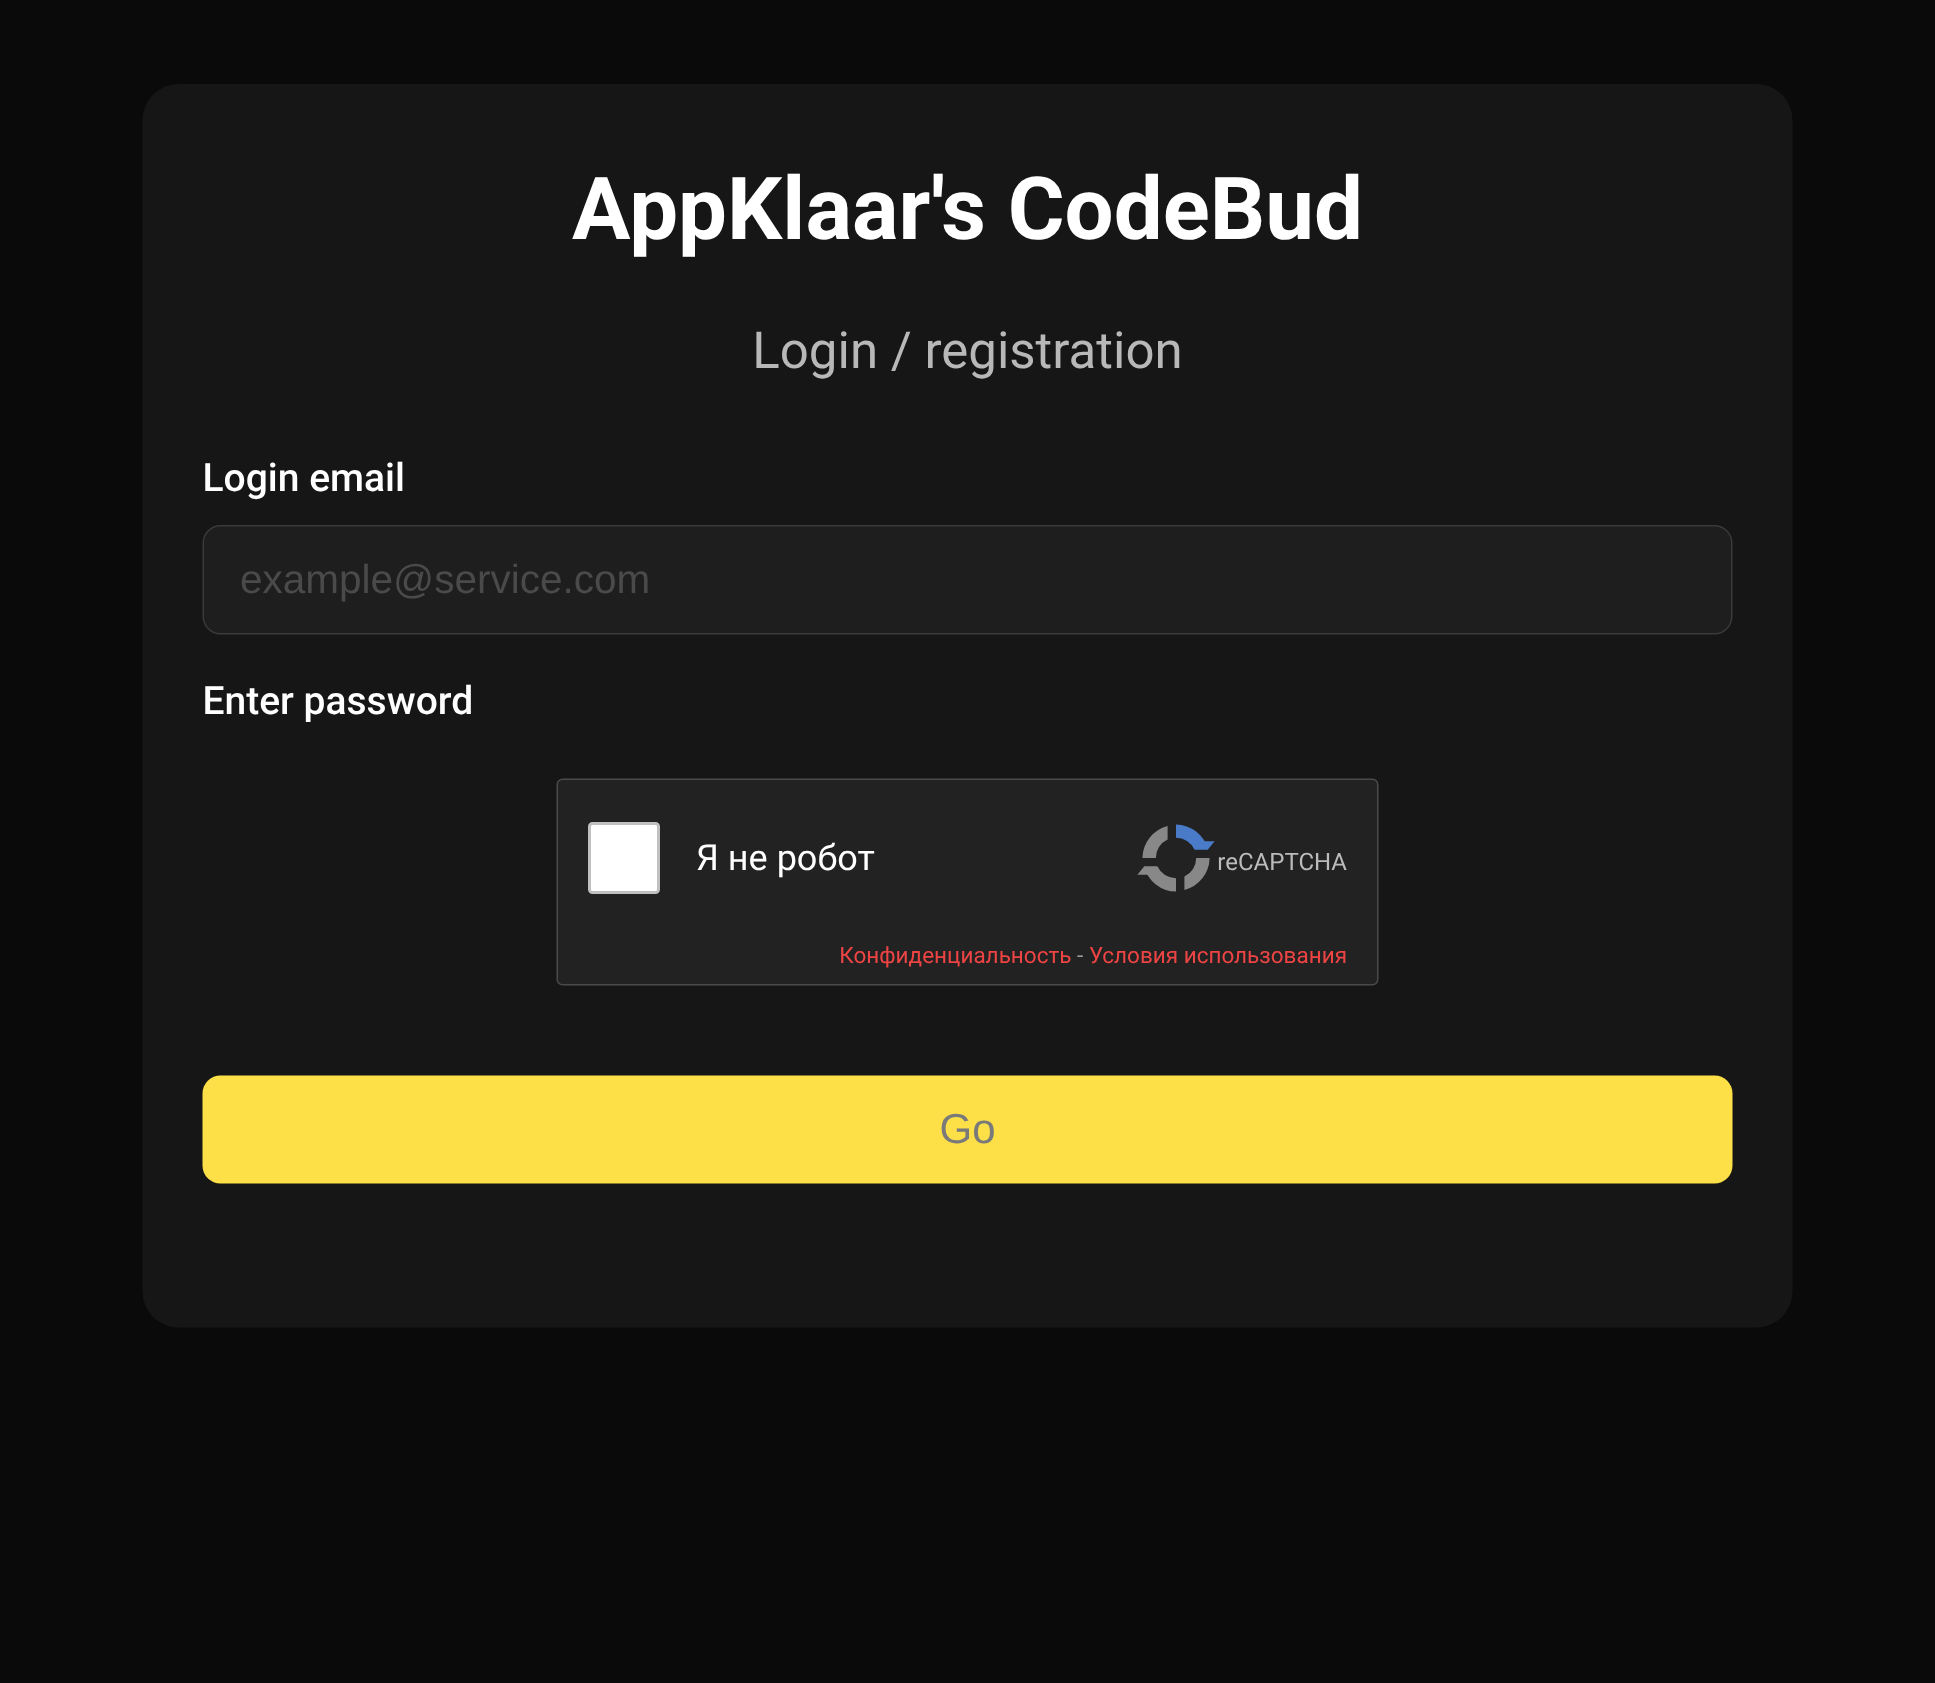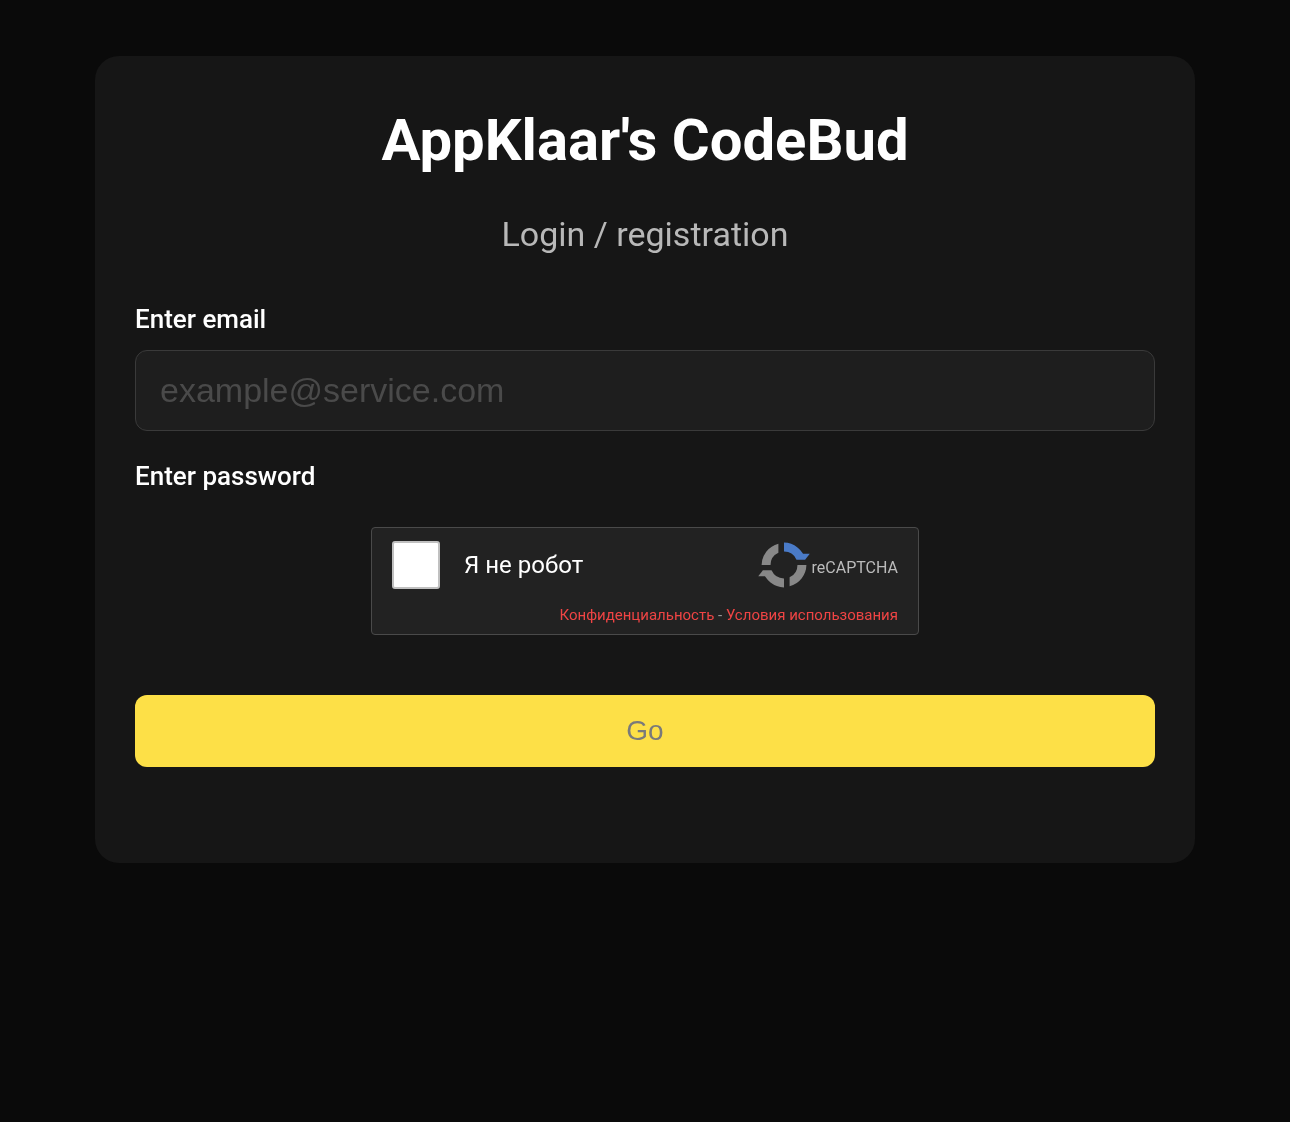--- a/index.html
+++ b/index.html
@@ -52,40 +52,40 @@
       margin-bottom: 16px;
     }
     
     .form-input {
       width: 100%;
       background-color: #1e1e1e;
       border: 1px solid #3a3a3a;
       border-radius: 12px;
       padding: 20px 24px;
       color: #14b8a6;
-      font-size: 34px;
+      font-size: 27px;
       outline: none;
     }
     
     .form-input::placeholder {
       color: #4a4a4a;
     }
     
     .recaptcha-wrapper {
       display: flex;
       justify-content: center;
       margin: 36px 0 60px 0;
     }
     
     .recaptcha-box {
       background-color: #222222;
       border: 1px solid #4a4a4a;
       border-radius: 4px;
       width: 548px;
-      height: 108px;
+      height: 138px;
       display: flex;
       flex-direction: column;
       position: relative;
       padding: 0;
     }
     
     .recaptcha-main {
       display: flex;
       align-items: center;
       flex: 1;
@@ -164,21 +164,21 @@
     }
   </style>
 </head>
 <body>
 
 <div class="card">
   <h1 class="title">AppKlaar's CodeBud</h1>
   <h2 class="subtitle">Login / registration</h2>
   
   <div class="form-group">
-    <label class="form-label">Enter email</label>
+    <label class="form-label">Login email</label>
     <input type="email" class="form-input" placeholder="example@service.com" style="">
   </div>
   
   <div class="form-group">
     <label class="form-label">Enter password</label>
   </div>
   
   <div class="recaptcha-wrapper">
     <div class="recaptcha-box">
       <div class="recaptcha-main">

